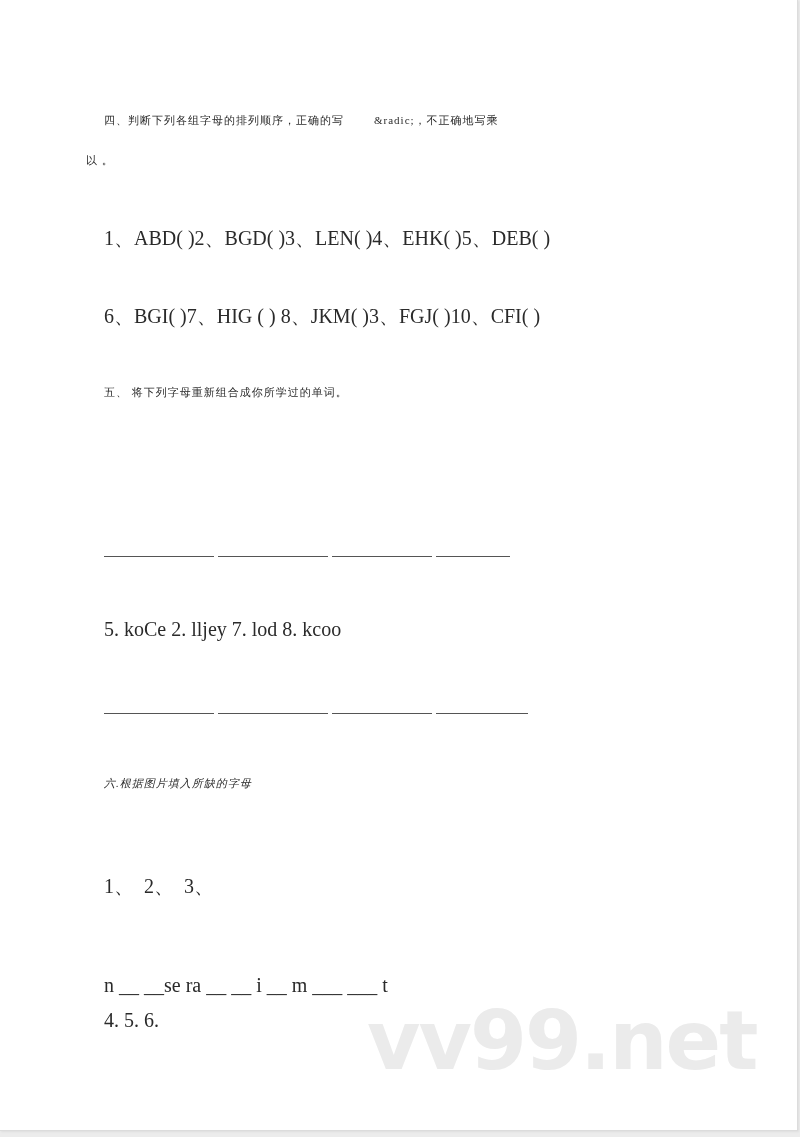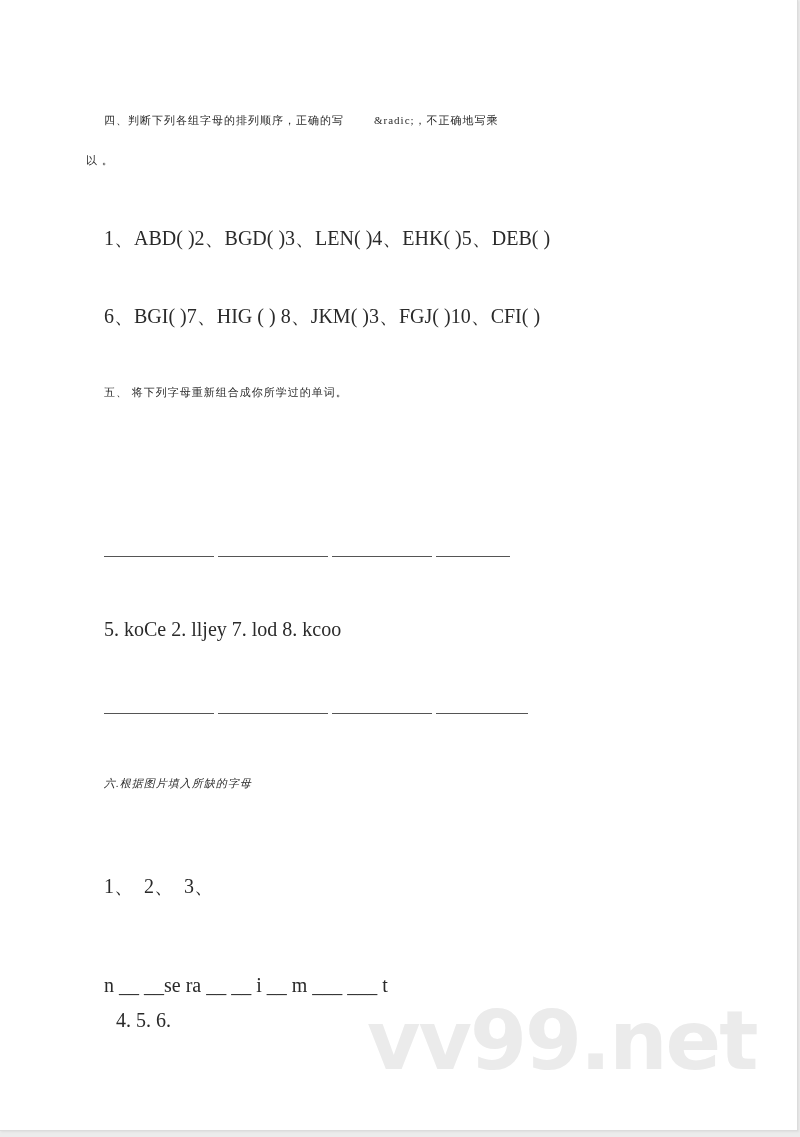--- a/index.html
+++ b/index.html
@@ -60,16 +60,16 @@
   <div class="blanks" style="top:713px;">
     <div class="blank" style="width:110px;"></div>
     <div class="blank" style="width:110px;"></div>
     <div class="blank" style="width:100px;"></div>
     <div class="blank" style="width:92px;"></div>
   </div>
 
   <div class="line heading" style="top:773px;font-style:italic;">六.根据图片填入所缺的字母</div>
   <div class="line" style="top:852px;margin-top:24px;">1、  2、  3、</div>
   <div class="line" style="top:931px;margin-top:44px;">n __ __se ra __ __ i __ m ___ ___ t</div>
-  <div class="line" style="top:1010px;margin-left:12px;">4. 5. 6.</div>
+  <div class="line" style="top:1010px;">4. 5. 6.</div>
 
   <div class="watermark">vv99.net</div>
 </div>
 
 </body></html>

